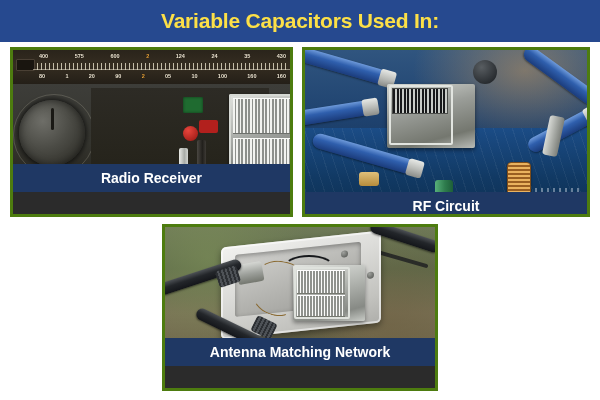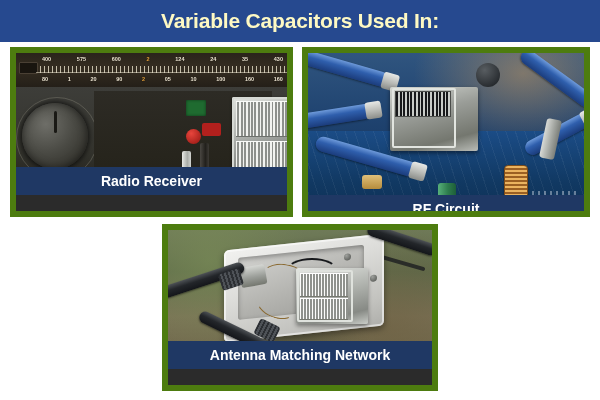--- a/index.html
+++ b/index.html
@@ -26,32 +26,32 @@
     left: 0;
     top: 0;
     width: 600px;
     height: 42px;
     background: #26498f;
     display: flex;
     align-items: center;
     justify-content: center;
   }
   .header-title {
-    color: #fef9c3;
+    color: #fde047;
     font-size: 21px;
     font-weight: bold;
     letter-spacing: -0.2px;
     font-family: "Liberation Sans", sans-serif;
     white-space: nowrap;
   }
 
   
   .panel {
     position: absolute;
-    border: 6px solid #4d7c0f;
+    border: 3px solid #4d7c0f;
     box-sizing: border-box;
     background: #2b2b2b;
     overflow: hidden;
     text-align: center;
   }
   .panel-photo {
     position: relative;
     width: 100%;
     overflow: hidden;
   }

